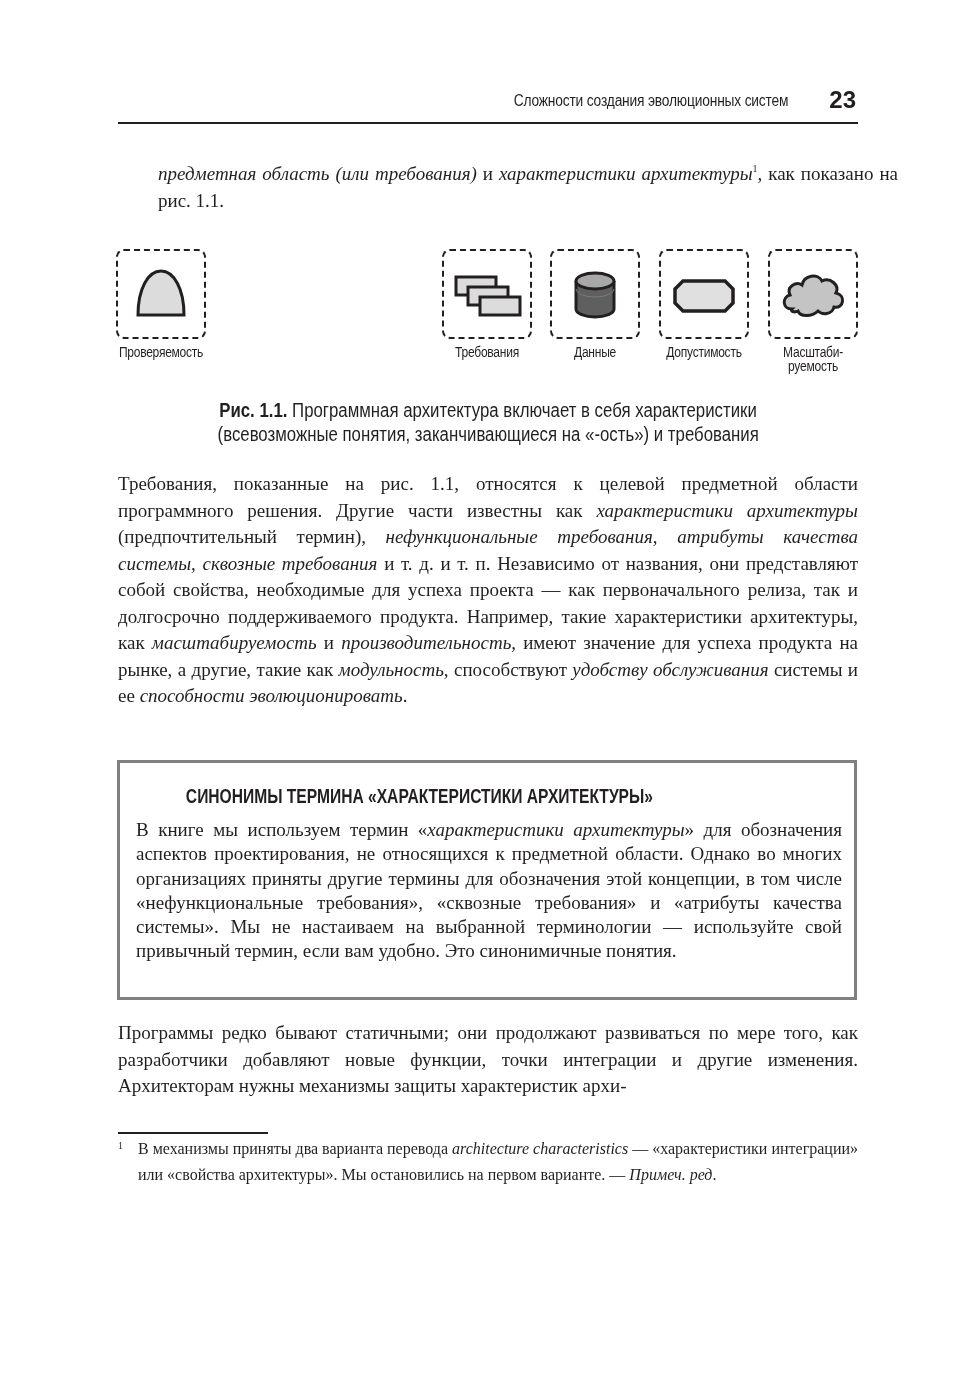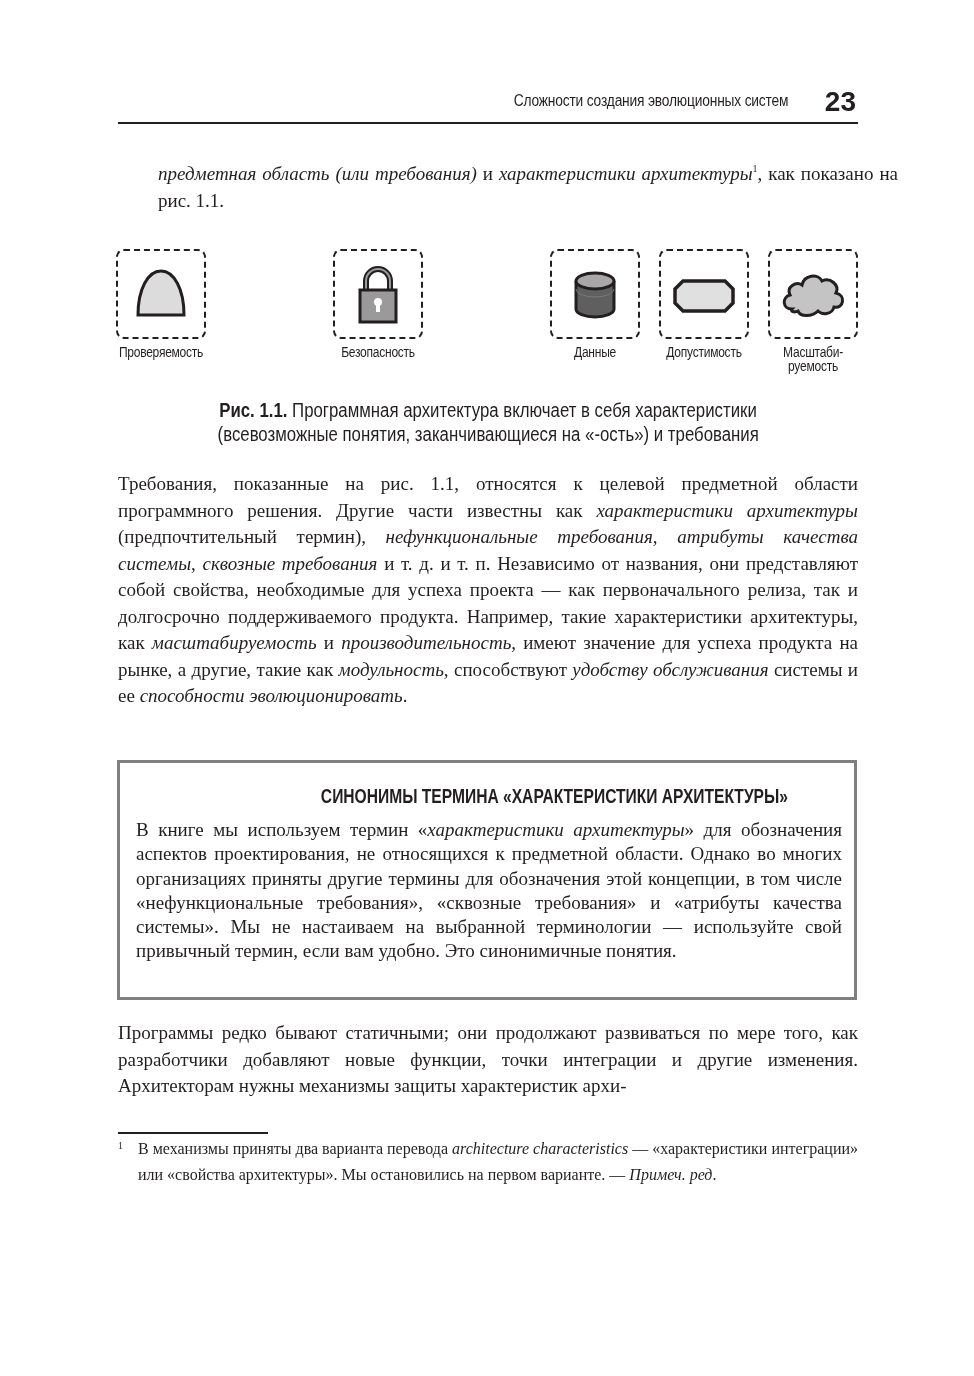--- a/index.html
+++ b/index.html
@@ -1,21 +1,21 @@
 <!DOCTYPE html>
 <html><head>
 <meta charset="utf-8">
 <style>
   html, body { margin: 0; padding: 0; background: #ffffff; }
   body { width: 974px; height: 1376px; position: relative; overflow: hidden; color: #231f20; }
   .page { position: absolute; left: 0; top: 0; width: 974px; height: 1376px; padding-left: 47px; }
 
   .running-head { position: absolute; left: 118px; top: 86px; width: 740px; height: 36px; border-bottom: 2px solid #231f20; }
   .running-title { position: absolute; right: 70px; top: 6px; font-family: "Liberation Sans", sans-serif; font-size: 16px; transform: scaleX(0.86); transform-origin: right center; letter-spacing: -0.2px; }
-  .page-number { position: absolute; right: 2px; top: 0px; font-family: "Liberation Sans", sans-serif; font-weight: bold; font-size: 28px; }
+  .page-number { position: absolute; right: 2px; top: 0px; font-family: "Liberation Sans", sans-serif; font-weight: bold; font-size: 24px; }
 
   .body-text { position: absolute; left: 118px; width: 740px; font-family: "Liberation Serif", serif; font-size: 19px; line-height: 26.5px; text-align: justify; }
   .body-text p { margin: 0; }
   .body-text em { font-style: italic; }
   sup { font-size: 10px; vertical-align: 8px; line-height: 0; }
 
   #intro { top: 161px; margin-left: 40px; }
 
   .figure { position: absolute; left: 116px; top: 249px; width: 744px; height: 130px; }
   .fig-item { position: absolute; top: 0; width: 92px; }
@@ -23,21 +23,21 @@
   .fig-box svg { width: 70px; height: 70px; display: block; }
   .fig-label { margin-top: 6px; width: 110px; margin-left: -10px; text-align: center; font-family: "Liberation Sans", sans-serif; font-size: 14px; line-height: 14px; transform: scaleX(0.86); letter-spacing: -0.3px; }
 
   .caption { position: absolute; left: 118px; top: 398px; width: 740px; text-align: center; font-family: "Liberation Sans", sans-serif; font-size: 20px; line-height: 24px; }
   .caption-inner { display: inline-block; transform: scaleX(0.84); transform-origin: center; white-space: nowrap; }
   .caption b { font-weight: bold; }
 
   #para1 { top: 471px; }
 
   .sidebar-box { position: absolute; left: 117px; top: 760px; width: 734px; height: 234px; border: 3px solid #808082; }
-  .sidebar-title { position: absolute; left: 0; top: 22px; width: 734px; text-align: right; font-family: "Liberation Sans", sans-serif; font-weight: bold; font-size: 20px; }
+  .sidebar-title { position: absolute; left: 0; top: 22px; width: 734px; text-align: left; font-family: "Liberation Sans", sans-serif; font-weight: bold; font-size: 20px; }
   .sidebar-title span { display: inline-block; transform: scaleX(0.78); white-space: nowrap; }
   .sidebar-text { position: absolute; left: 16px; top: 55px; width: 706px; font-family: "Liberation Serif", serif; font-size: 19px; line-height: 24.3px; text-align: justify; }
   .sidebar-text p { margin: 0; }
 
   #para2 { top: 1020px; }
 
   .footnote-rule { position: absolute; left: 118px; top: 1132px; width: 150px; height: 2px; background: #231f20; }
   .footnote { position: absolute; left: 118px; top: 1136px; width: 740px; font-family: "Liberation Serif", serif; font-size: 16px; line-height: 26px; }
   .footnote-mark { position: absolute; left: 0; top: -3px; font-size: 10px; }
   .footnote-text { margin-left: 20px; text-align: justify; }
@@ -60,33 +60,31 @@
     <div class="fig-item" style="left:0px;">
       <div class="fig-box">
         <svg viewBox="0 0 70 70">
           <path d="M12 56 C 12 30, 22 12, 35 12 C 48 12, 58 30, 58 56 Z" fill="#dcdcdc" stroke="#231f20" stroke-width="3"></path>
         </svg>
       </div>
       <div class="fig-label">Проверяемость</div>
     </div>
 
 
-    <div class="fig-item" style="left:217px;">
+
+    <div class="fig-item" style="left:326px;">
       <div class="fig-box">
         <svg viewBox="0 0 70 70">
-          <path d="M23 32 L23 22 A12 12 0 0 1 47 22 L47 32" fill="none" stroke="#231f20" stroke-width="6"></path>
-          <path d="M23 32 L23 22 A12 12 0 0 1 47 22 L47 32" fill="none" stroke="#9a9a9a" stroke-width="2"></path>
-          <rect x="17" y="31" width="36" height="32" fill="#9a9a9a" stroke="#231f20" stroke-width="3"></rect>
-          <circle cx="35" cy="43" r="4" fill="#ffffff"></circle>
-          <rect x="33" y="43" width="4" height="10" fill="#ffffff"></rect>
+          <rect x="4" y="18" width="40" height="18" fill="#dcdcdc" stroke="#231f20" stroke-width="3"></rect>
+          <rect x="16" y="28" width="40" height="18" fill="#dcdcdc" stroke="#231f20" stroke-width="3"></rect>
+          <rect x="28" y="38" width="40" height="18" fill="#dcdcdc" stroke="#231f20" stroke-width="3"></rect>
         </svg>
       </div>
-      <div class="fig-label">Безопасность</div>
+      <div class="fig-label">Требования</div>
     </div>
-
 
     <div class="fig-item" style="left:434px;">
       <div class="fig-box">
         <svg viewBox="0 0 70 70">
           <path d="M16 22 L16 50 A19 8 0 0 0 54 50 L54 22" fill="#5f5f5f" stroke="#231f20" stroke-width="3"></path>
           <ellipse cx="35" cy="22" rx="19" ry="8" fill="#a8a8a8" stroke="#231f20" stroke-width="3"></ellipse>
           <path d="M16 30 A19 8 0 0 0 54 30" fill="none" stroke="#7a7a7a" stroke-width="1"></path>
         </svg>
       </div>
       <div class="fig-label">Данные</div>

